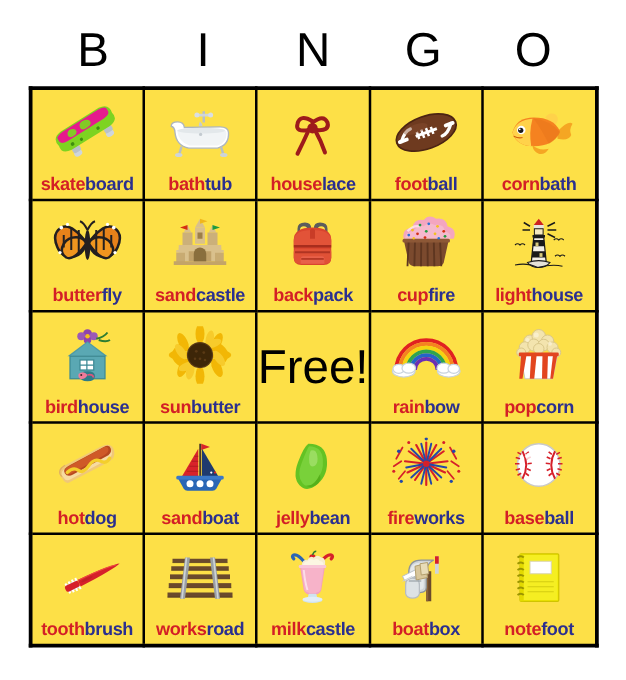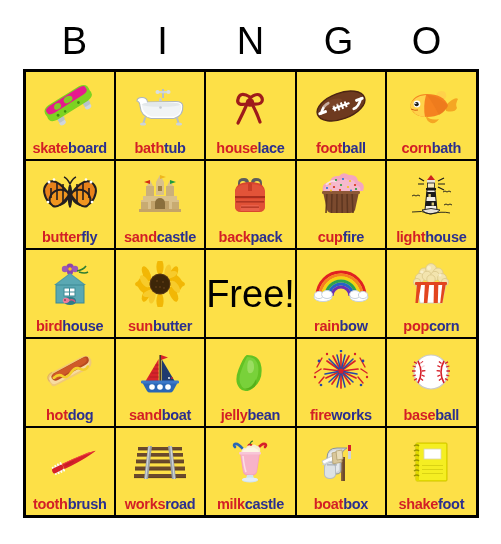--- a/index.html
+++ b/index.html
@@ -744,20 +744,20 @@
 <path d="M14 37 q3 -2 5 0"></path>
 </g>
 <g fill="#b5ad00" opacity="0.5">
 <rect x="22" y="26" width="21" height="0.8"></rect>
                       <rect x="22" y="30" width="21" height="0.8"></rect>
 <rect x="22" y="34" width="21" height="0.8"></rect>
 </g>
 </g>
                 </svg>
               </div>
-              <div class="word"><span class="seg-a">shake</span><span class="seg-b">foot</span></div>
+              <div class="word"><span class="seg-a">note</span><span class="seg-b">foot</span></div>
             </div>
           </td>
         </tr>
       </tbody>
   </table>
 
 </div>
 
 </body></html>

